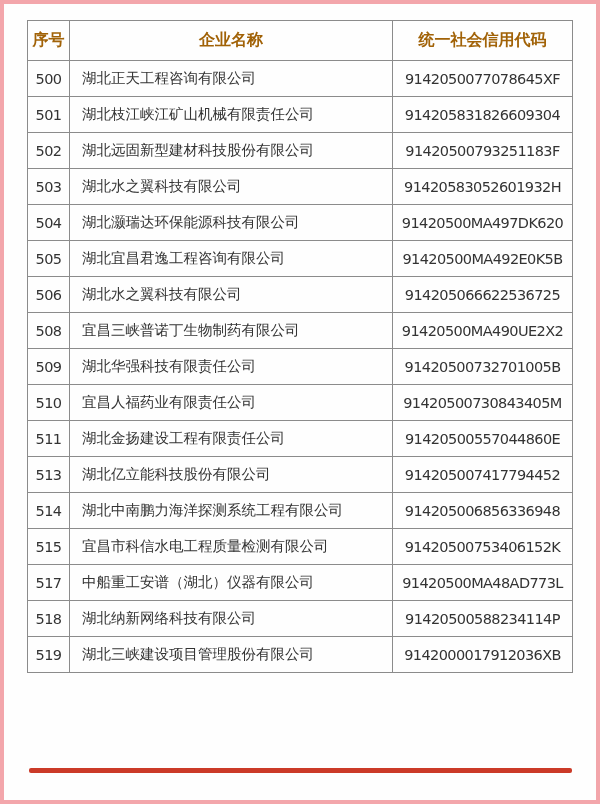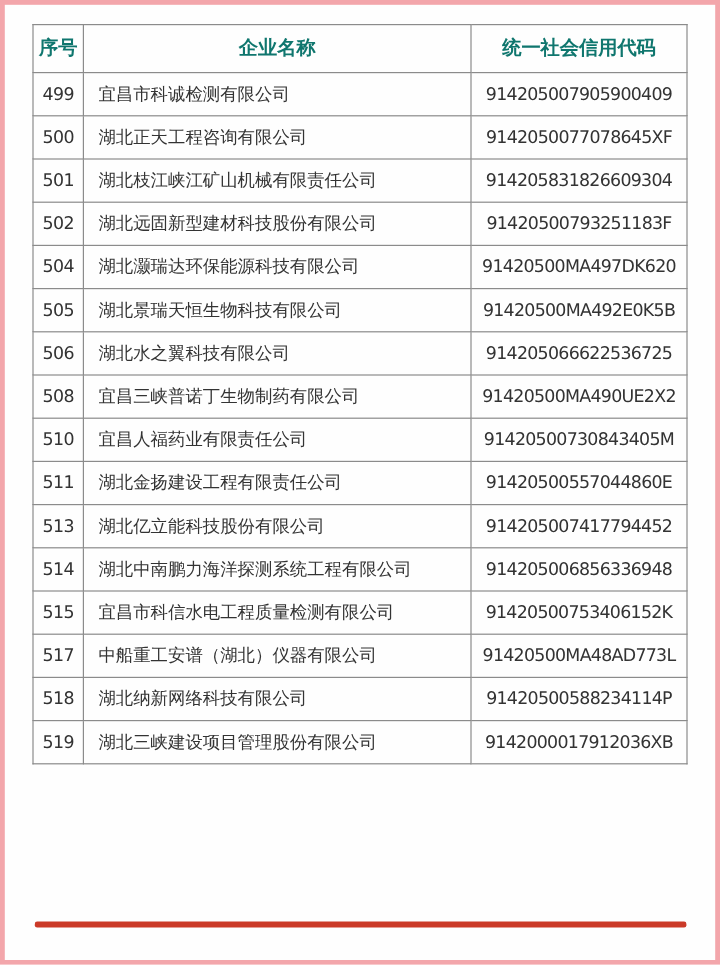--- a/index.html
+++ b/index.html
@@ -21,21 +21,21 @@
   table.registry th,
   table.registry td{
     border:1px solid #8b8b8b;
     overflow:hidden;
     white-space:nowrap;
   }
   table.registry th{
     height:37px;
     font-size:16px;
     font-weight:bold;
-    color:#0f766e;
+    color:#a16207;
     text-align:center;
     background:#fefefe;
   }
   table.registry td{
     height:33px;
     font-size:14.5px;
     color:#333;
     background:#fefefe;
   }
   .col-no{width:42px;}
@@ -75,58 +75,63 @@
     </colgroup>
     <thead>
       <tr>
         <th>序号</th>
         <th>企业名称</th>
         <th>统一社会信用代码</th>
       </tr>
     </thead>
     <tbody>
         <tr>
-          <td class="cell-no">499</td>
-          <td class="cell-name">宜昌市科诚检测有限公司</td>
-          <td class="cell-code">914205007905900409</td>
-        </tr>
-        <tr>
           <td class="cell-no">500</td>
           <td class="cell-name">湖北正天工程咨询有限公司</td>
           <td class="cell-code">9142050077078645XF</td>
         </tr>
         <tr>
           <td class="cell-no">501</td>
           <td class="cell-name">湖北枝江峡江矿山机械有限责任公司</td>
           <td class="cell-code">914205831826609304</td>
         </tr>
         <tr>
           <td class="cell-no">502</td>
           <td class="cell-name">湖北远固新型建材科技股份有限公司</td>
           <td class="cell-code">91420500793251183F</td>
         </tr>
         <tr>
+          <td class="cell-no">503</td>
+          <td class="cell-name">湖北水之翼科技有限公司</td>
+          <td class="cell-code">91420583052601932H</td>
+        </tr>
+        <tr>
           <td class="cell-no">504</td>
           <td class="cell-name">湖北灏瑞达环保能源科技有限公司</td>
           <td class="cell-code">91420500MA497DK620</td>
         </tr>
         <tr>
           <td class="cell-no">505</td>
-          <td class="cell-name">湖北景瑞天恒生物科技有限公司</td>
+          <td class="cell-name">湖北宜昌君逸工程咨询有限公司</td>
           <td class="cell-code">91420500MA492E0K5B</td>
         </tr>
         <tr>
           <td class="cell-no">506</td>
           <td class="cell-name">湖北水之翼科技有限公司</td>
           <td class="cell-code">914205066622536725</td>
         </tr>
         <tr>
           <td class="cell-no">508</td>
           <td class="cell-name">宜昌三峡普诺丁生物制药有限公司</td>
           <td class="cell-code">91420500MA490UE2X2</td>
+        </tr>
+        <tr>
+          <td class="cell-no">509</td>
+          <td class="cell-name">湖北华强科技有限责任公司</td>
+          <td class="cell-code">91420500732701005B</td>
         </tr>
         <tr>
           <td class="cell-no">510</td>
           <td class="cell-name">宜昌人福药业有限责任公司</td>
           <td class="cell-code">91420500730843405M</td>
         </tr>
         <tr>
           <td class="cell-no">511</td>
           <td class="cell-name">湖北金扬建设工程有限责任公司</td>
           <td class="cell-code">91420500557044860E</td>

